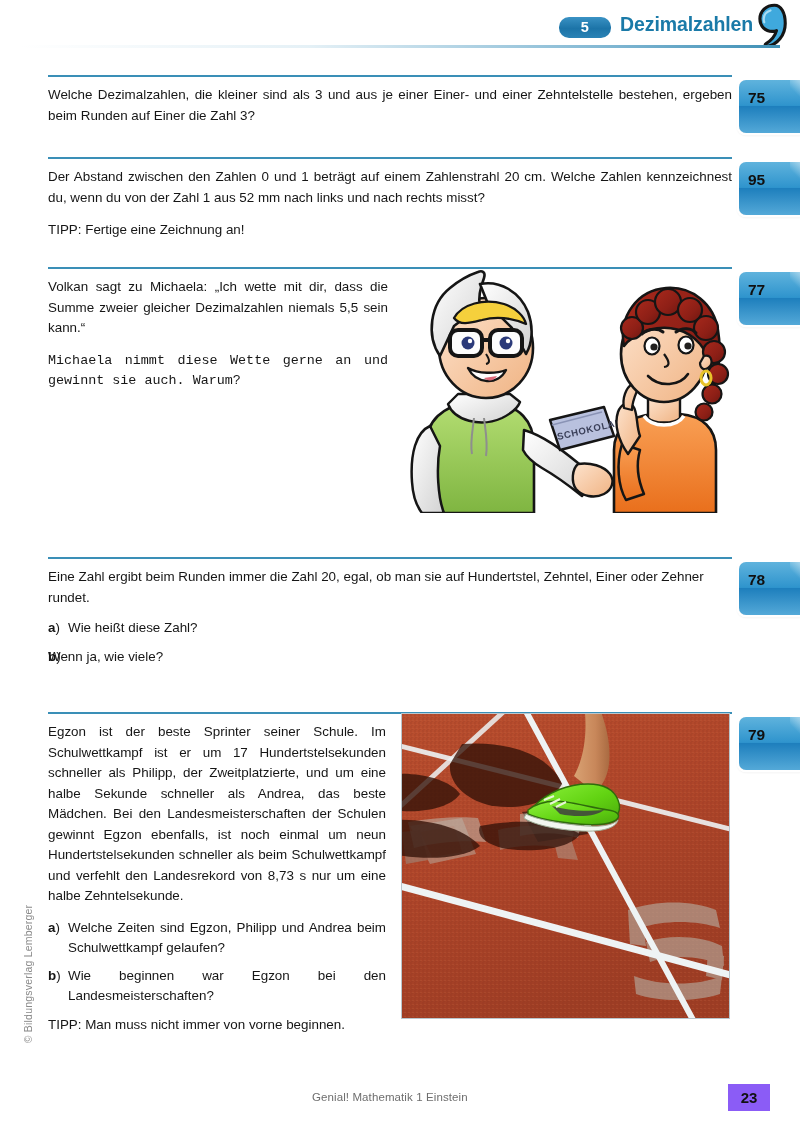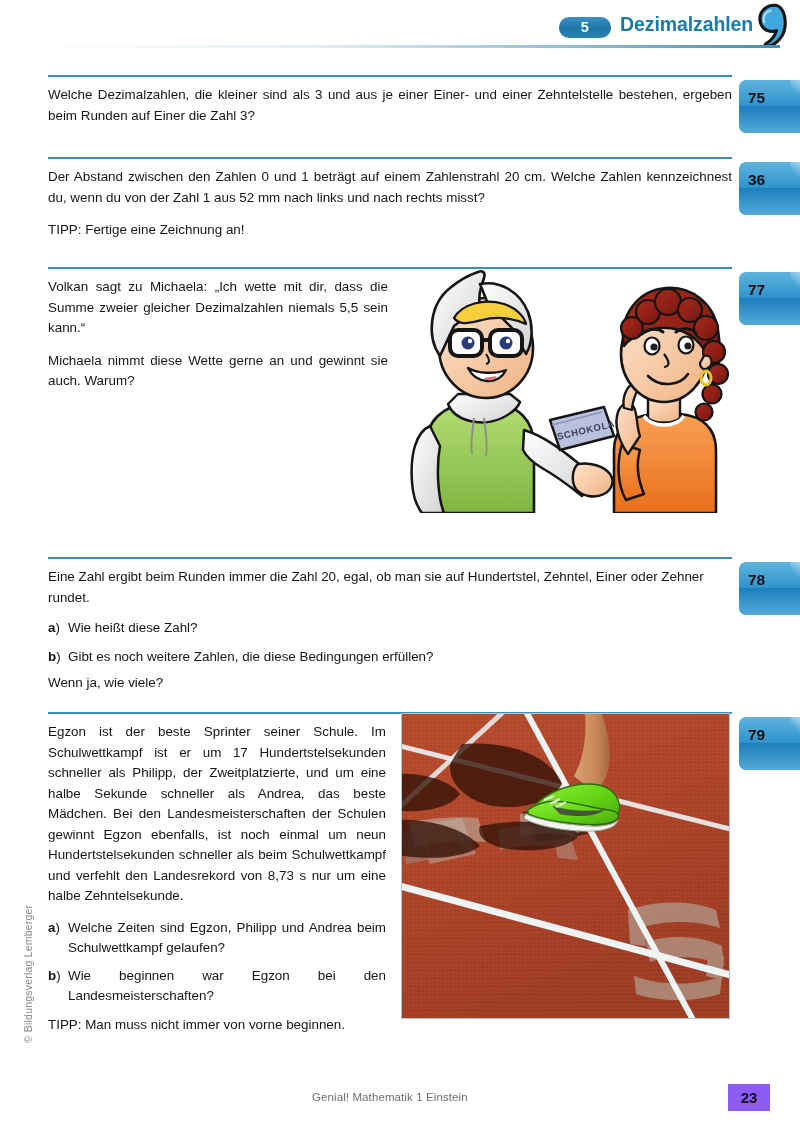--- a/index.html
+++ b/index.html
@@ -199,28 +199,28 @@
 
 <div class="exercise" style="top:157px;">
   <div class="ex-rule"></div>
   <div class="ex-body" style="width:684px;">
     <p class="justify">Der Abstand zwischen den Zahlen 0 und 1 beträgt auf einem Zahlenstrahl 20 cm. Welche Zahlen kennzeichnest du, wenn du von der Zahl 1 aus 52 mm nach links und nach rechts misst?</p>
     <p style="margin-top:12px;">TIPP: Fertige eine Zeichnung an!</p>
   </div>
 </div>
 <div class="num-badge" style="left:739px; top:162px;">
   <span class="shine"></span>
-  <span class="n">36</span>
+  <span class="n">95</span>
 </div>
 
 <div class="exercise" style="top:267px;">
   <div class="ex-rule"></div>
   <div class="ex-body" style="width:340px;">
     <p class="justify">Volkan sagt zu Michaela: „Ich wette mit dir, dass die Summe zweier gleicher Dezimalzahlen niemals 5,5 sein kann.“</p>
-    <p class="justify" style="margin-top:12px;">Michaela nimmt diese Wette gerne an und gewinnt sie auch. Warum?</p>
+    <p class="justify" style="margin-top:12px;font-family:Liberation Mono, monospace;">Michaela nimmt diese Wette gerne an und gewinnt sie auch. Warum?</p>
   </div>
 </div>
 <div class="num-badge" style="left:739px; top:272px;">
   <span class="shine"></span>
   <span class="n">77</span>
 </div>
 
 <div id="illus-77">
   <svg width="340" height="245" viewBox="0 0 340 245">
     <defs>
@@ -341,21 +341,20 @@
 <div class="exercise" style="top:557px;">
   <div class="ex-rule"></div>
   <div class="ex-body" style="width:684px;">
     <p>Eine Zahl ergibt beim Runden immer die Zahl 20, egal, ob man sie auf Hundertstel, Zehntel, Einer oder Zehner rundet.</p>
     <p class="ab" style="margin-top:10px;">
       <span class="lbl"><span>a</span><span class="lbl-paren">)</span></span>
       <span>Wie heißt diese Zahl?</span>
     </p>
     <p class="ab" style="margin-top:8px;">
       <span class="lbl"><span>b</span><span class="lbl-paren">)</span></span>
-      <span>Gibt es noch weitere Zahlen, die diese Bedingungen erfüllen?</span>
     </p>
     <p style="margin-top:0;">Wenn ja, wie viele?</p>
   </div>
 </div>
 <div class="num-badge" style="left:739px; top:562px;">
   <span class="shine"></span>
   <span class="n">78</span>
 </div>
 
 <div class="exercise" style="top:712px;">

